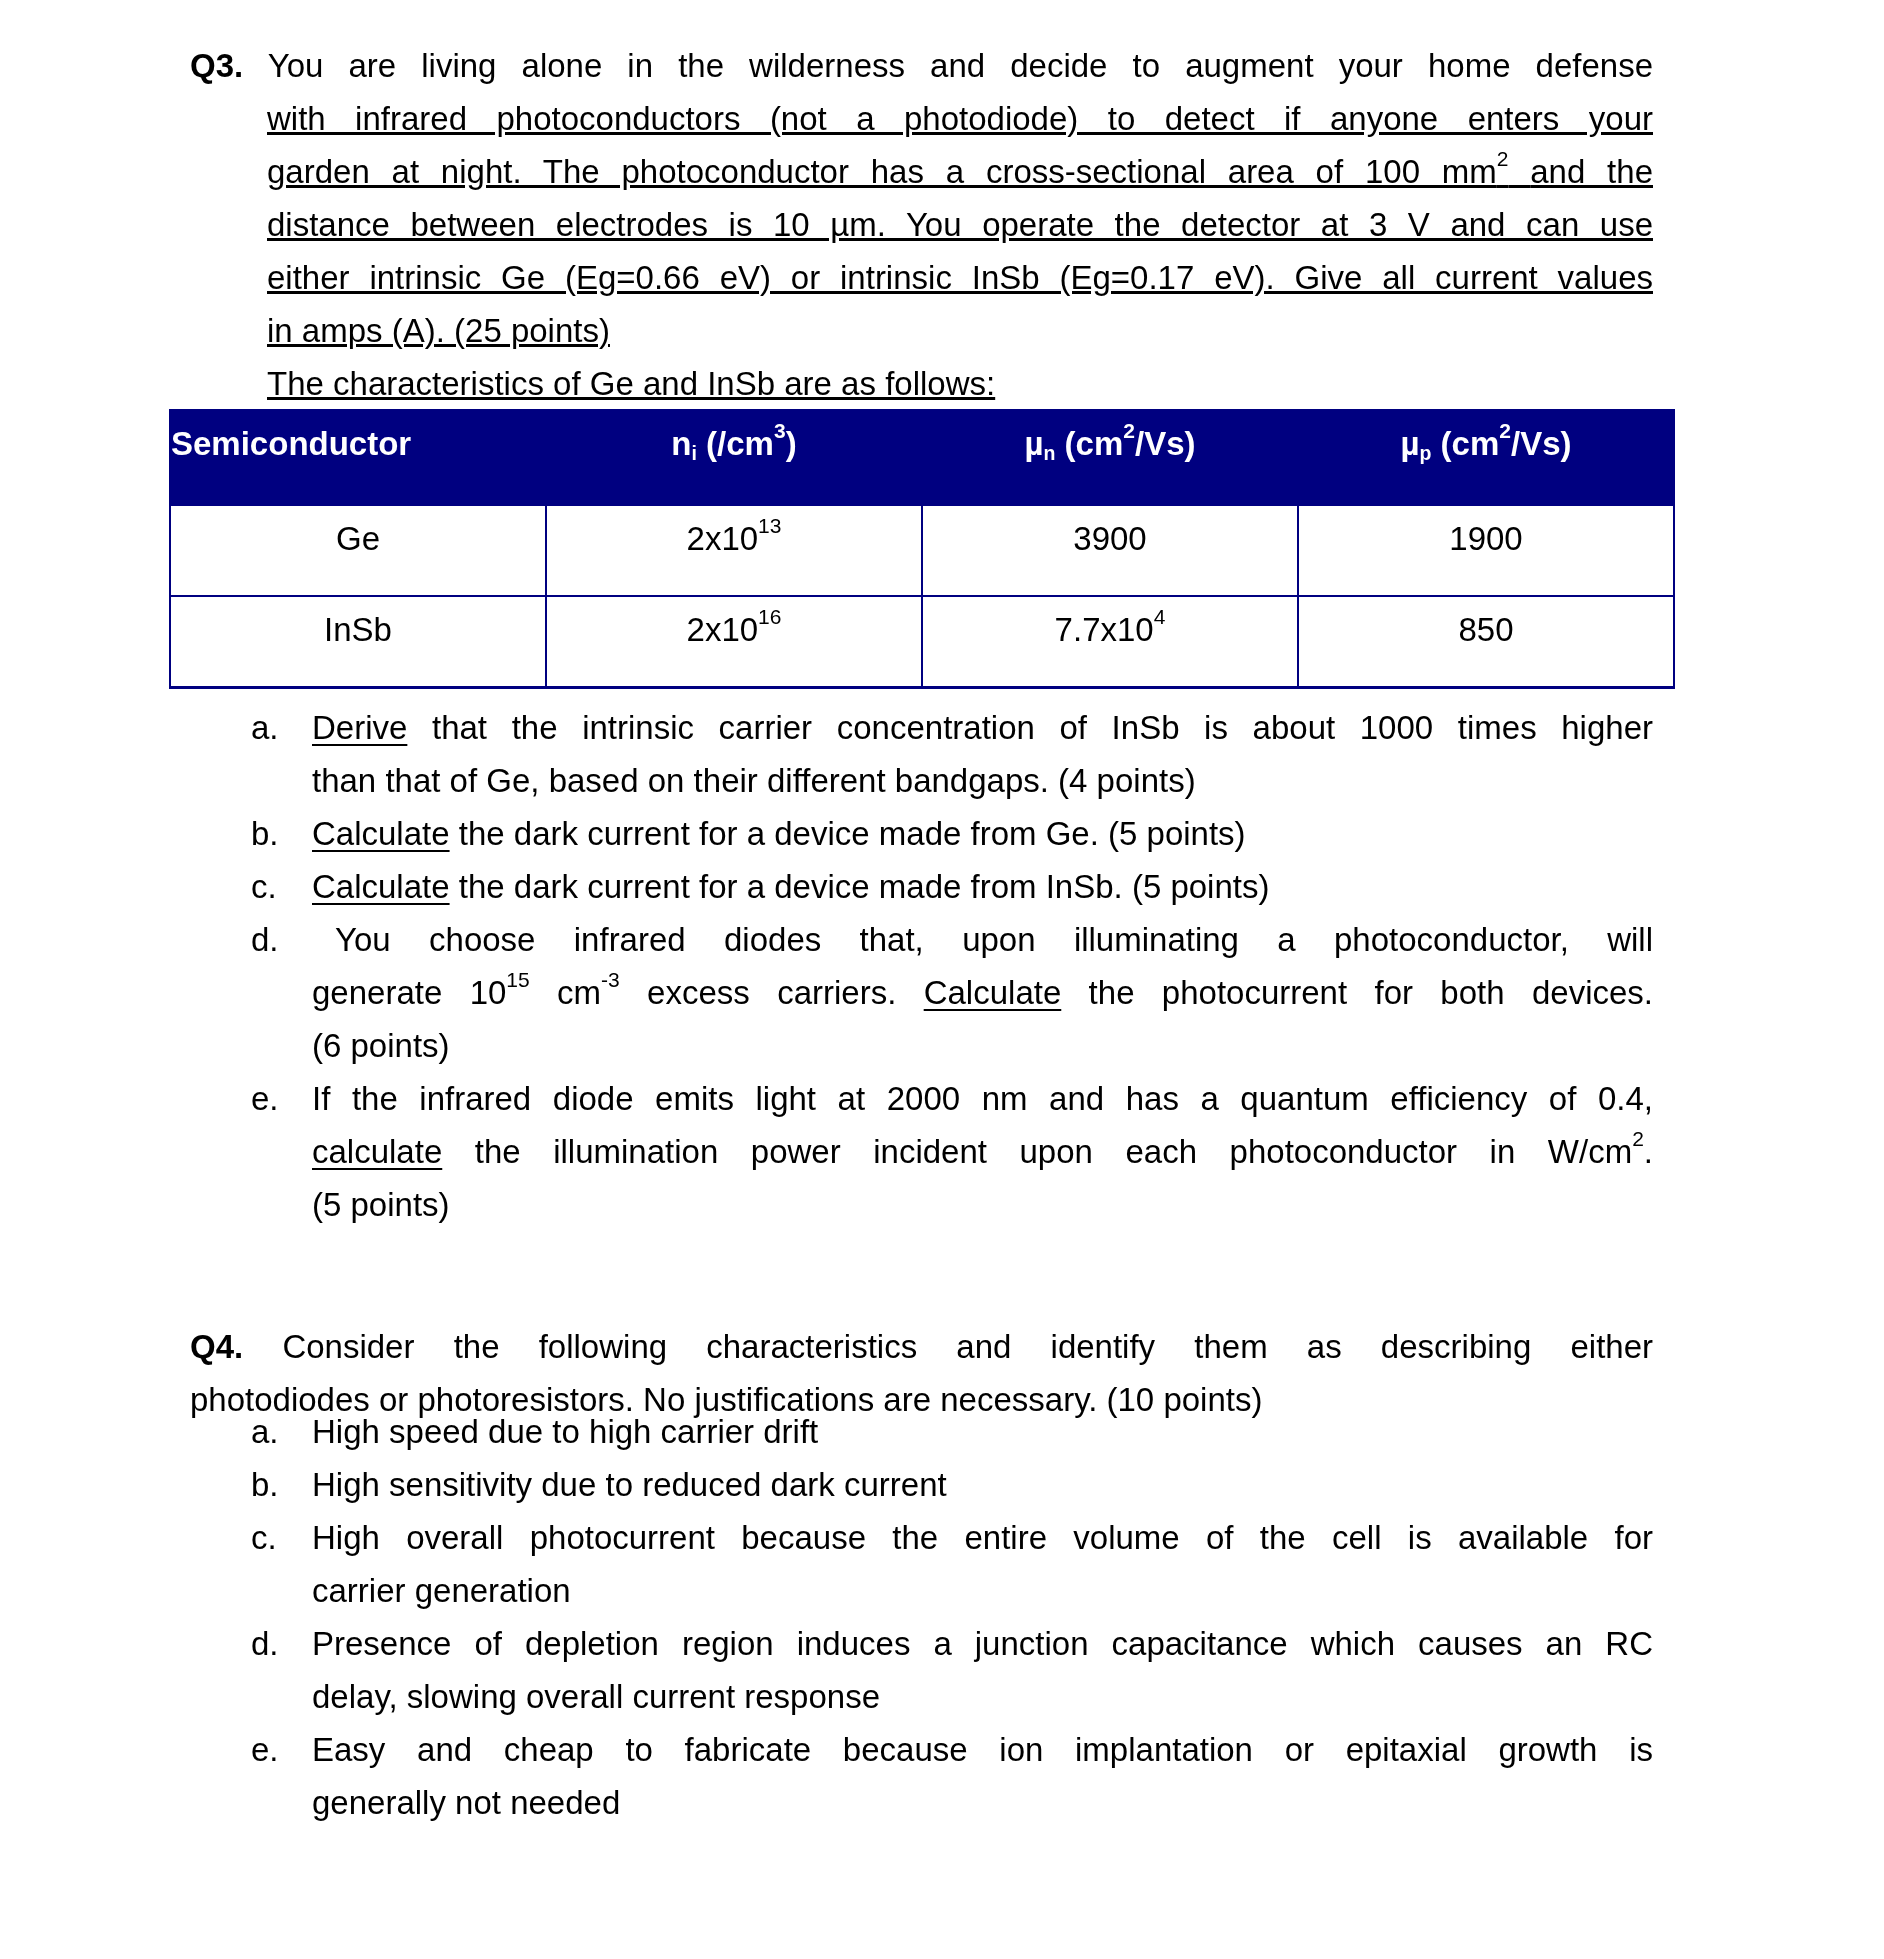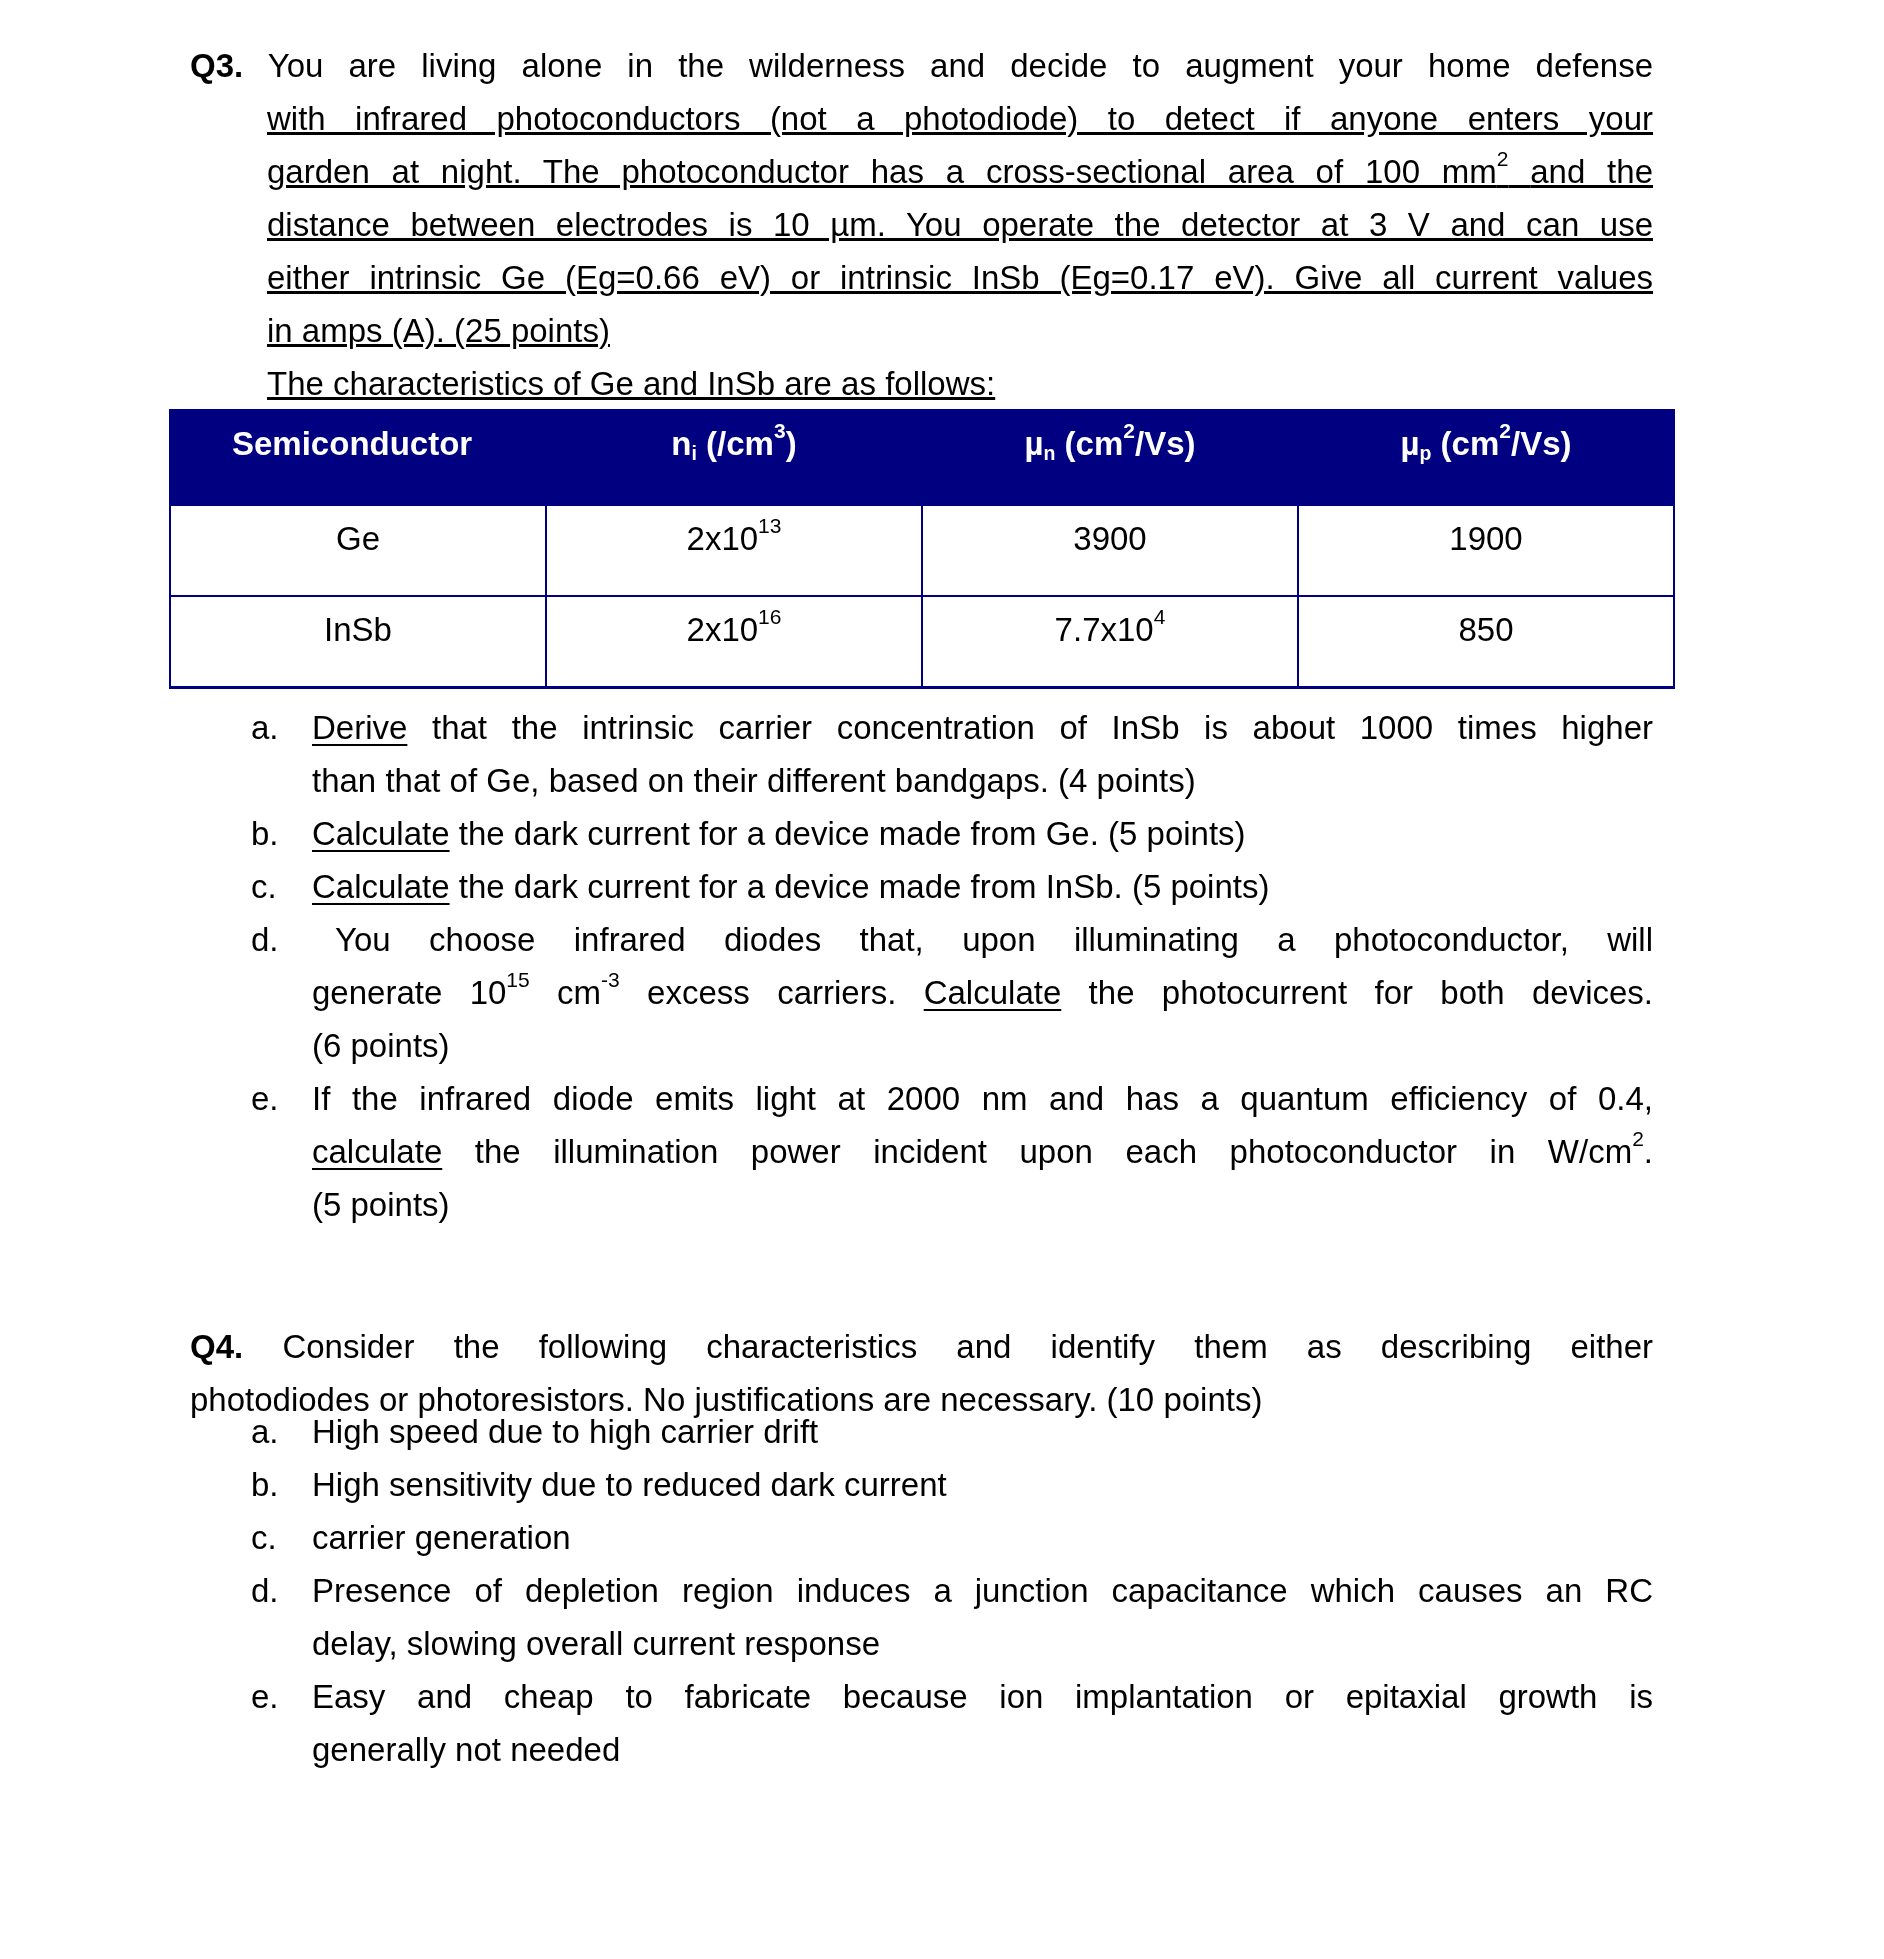--- a/index.html
+++ b/index.html
@@ -67,21 +67,20 @@
     font-size: 33px;
     height: 85px;
     vertical-align: top;
     padding: 8.1px 0 0 0;
     text-align: center;
     border: 2.4px solid #000080;
     line-height: 49px;
   }
   .data-table th.first-col {
     text-align: left;
-    padding-left: 61px;
   }
   .data-table td {
     height: 81px;
     vertical-align: top;
     text-align: center;
     padding: 8.1px 0 0 0;
     border: 2.4px solid #000080;
     line-height: 49px;
     font-size: 33px;
   }
@@ -237,20 +236,21 @@
     <span class="sub-marker">a.</span>
     <div class="sub-text single"><span>High speed due to high carrier drift</span></div>
   </div>
   <div class="sub-item">
     <span class="sub-marker">b.</span>
     <div class="sub-text single"><span>High sensitivity due to reduced dark current</span></div>
   </div>
   <div class="sub-item">
     <span class="sub-marker">c.</span>
     <div class="sub-text">
+      <div style="text-align:justify;text-align-last:justify;"><span>High overall photocurrent because the entire volume of the cell is available for</span></div>
       <div><span>carrier generation</span></div>
     </div>
   </div>
   <div class="sub-item">
     <span class="sub-marker">d.</span>
     <div class="sub-text">
       <div style="text-align:justify;text-align-last:justify;"><span>Presence of depletion region induces a junction capacitance which causes an RC</span></div>
       <div><span>delay, slowing overall current response</span></div>
     </div>
   </div>

